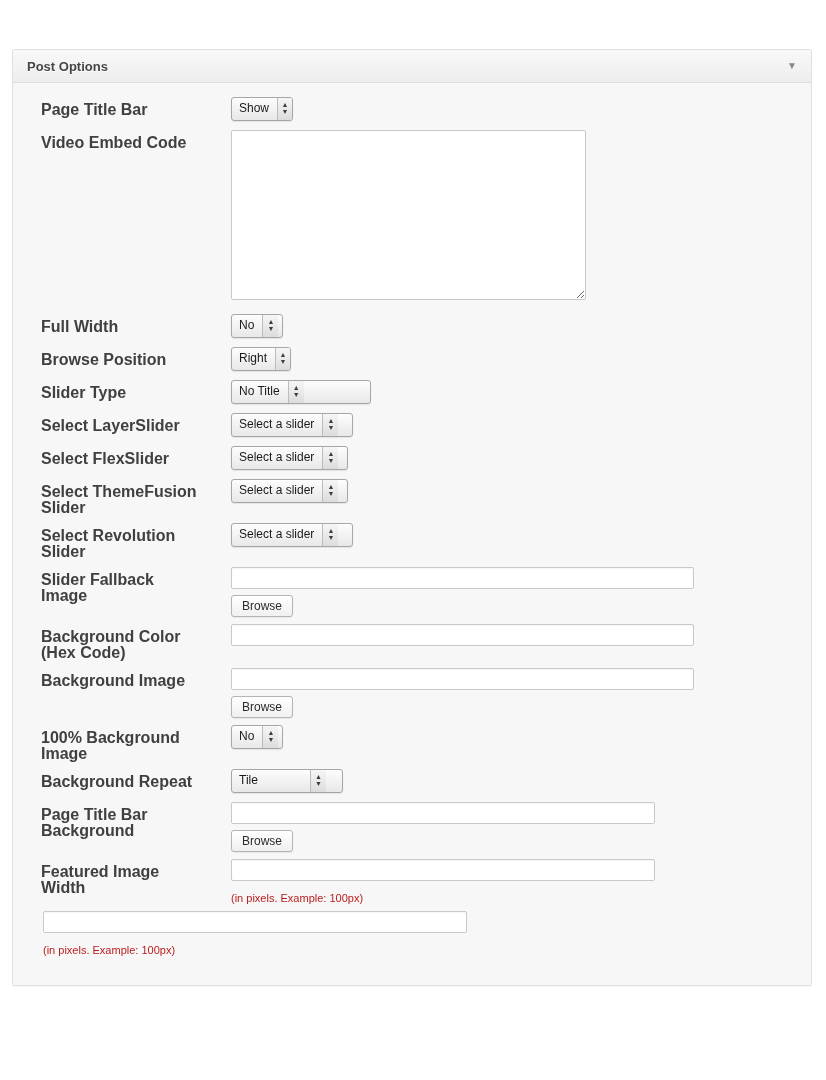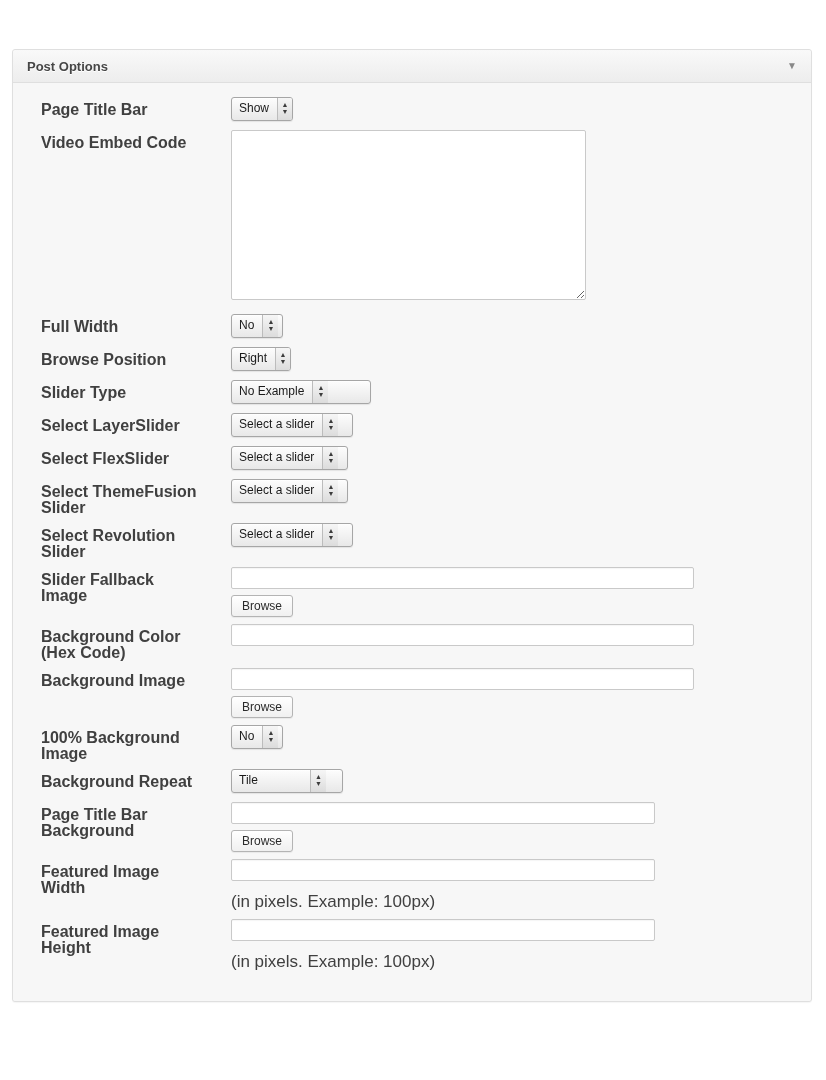--- a/index.html
+++ b/index.html
@@ -163,22 +163,22 @@
     border-radius: 3px;
     background: linear-gradient(to bottom, #ffffff 0%, #f0f0f0 100%);
     box-shadow: 0 1px 1px rgba(0,0,0,0.06);
     font-size: 12px;
     color: #2b2b2b;
     box-sizing: border-box;
   }
 
   .hint {
     margin-top: 11px;
-    font-size: 17px;
-    color: #404040;
+    font-size: 11px;
+    color: #b91c1c;
   }
 
   .row.tall { margin-bottom: 14px; }
 </style>
 </head>
 <body>
 
 <div class="panel">
 
   <div class="panel-header">
@@ -231,21 +231,21 @@
               <span>▼</span>
             </div>
         </div>
       </div>
     </div>
 
     <div class="row">
       <div class="row-label">Slider Type</div>
       <div class="row-field">
         <div class="select w-4">
-          <div class="sel-text">No Example</div>
+          <div class="sel-text">No Title</div>
           <div class="sel-arrow">
               <span>▲</span>
               <span>▼</span>
             </div>
         </div>
       </div>
     </div>
 
     <div class="row">
       <div class="row-label">Select LayerSlider</div>
@@ -358,21 +358,20 @@
 
     <div class="row">
       <div class="row-label">Featured Image Width</div>
       <div class="row-field">
         <input class="text-input wide-b" type="text" value="" style="">
         <div class="hint">(in pixels. Example: 100px)</div>
       </div>
     </div>
 
     <div class="row">
-      <div class="row-label">Featured Image Height</div>
       <div class="row-field">
         <input class="text-input wide-b" type="text" value="" style="">
         <div class="hint">(in pixels. Example: 100px)</div>
       </div>
     </div>
 
   </div>
 </div>
 
 </body></html>

